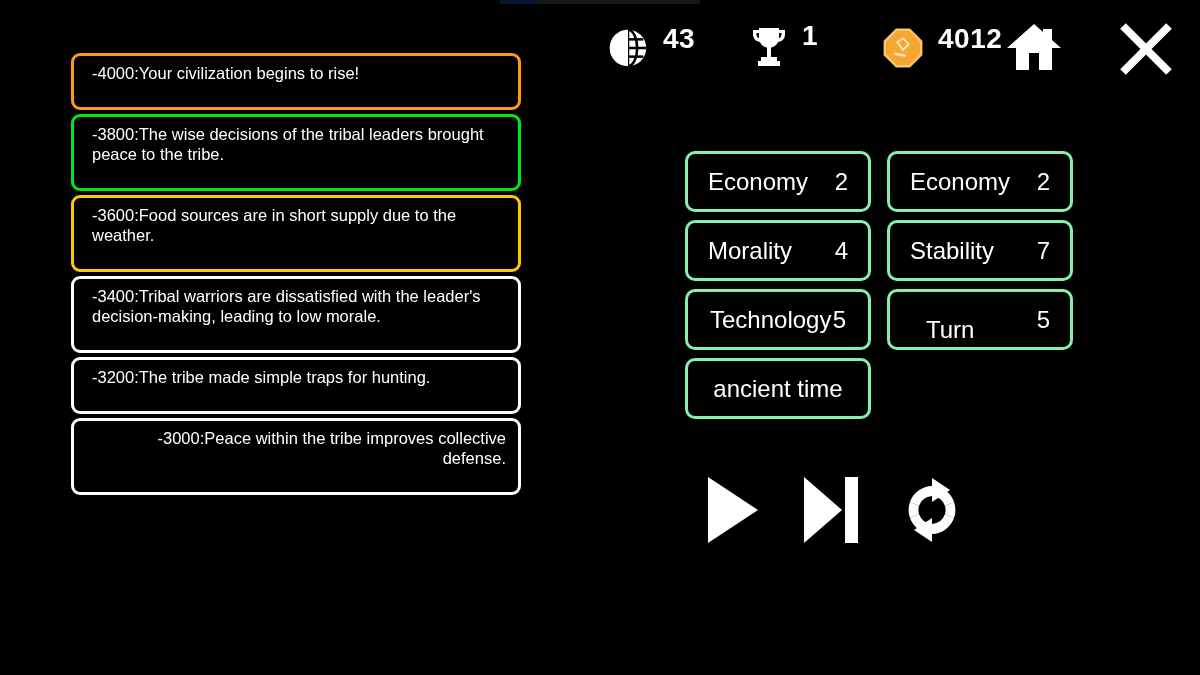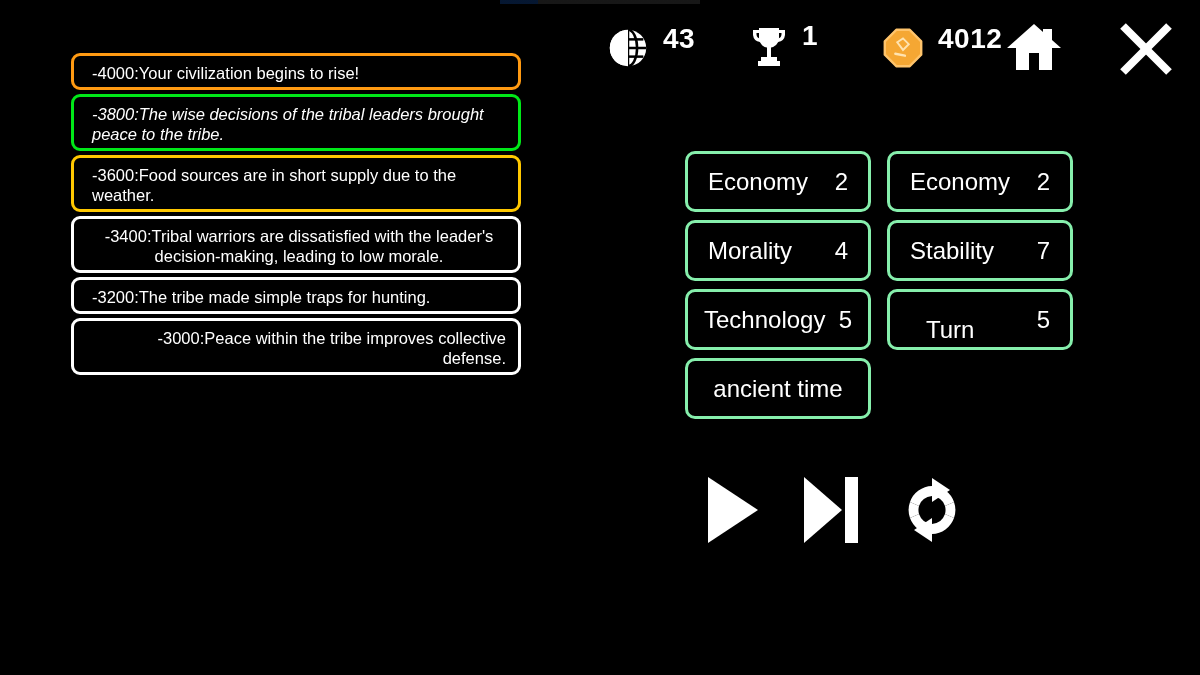--- a/index.html
+++ b/index.html
@@ -37,21 +37,21 @@
     width: 450px;
     display: flex;
     flex-direction: column;
     gap: 4px;
   }
 
   .log-entry {
     background: #000000;
     border: 3px solid #ffffff;
     border-radius: 9px;
-    padding: 7px 12px 4px 18px;
+    padding: 7px 12px 24px 18px;
     font-size: 16.5px;
     line-height: 20px;
     letter-spacing: 0.0px;
     color: #ffffff;
     white-space: pre-wrap;
     word-break: normal;
   }
 
   .log-entry.accent-orange { border-color: #ff9a12; }
   .log-entry.accent-green  { border-color: #00e818; }
@@ -112,21 +112,21 @@
     align-items: center;
     justify-content: space-between;
     padding: 0 20px;
     font-size: 24px;
     color: #ffffff;
   }
 
   .stat-label { white-space: nowrap; }
   .stat-value { white-space: nowrap; font-size: 24px; }
 
-  .stat-box.wide-label { padding: 0 16px; }
+  .stat-box.wide-label { padding: 0 22px; }
   .stat-box.turn-box .stat-label { margin-left: 16px; margin-top: 20px; }
 
   .stat-box.era-box {
     justify-content: center;
     padding: 0 14px;
   }
 
   
   #controls {
     position: absolute;
@@ -150,25 +150,25 @@
 </style>
 </head>
 <body>
 
 <div id="top-residual"></div>
 
 <div id="event-log">
 
   <div class="log-entry accent-orange" style="border-color: rgb(255, 154, 18);">-4000:Your civilization begins to rise!</div>
 
-  <div class="log-entry accent-green" style="border-color: rgb(0, 232, 24); font-style: italic;">-3800:The wise decisions of the tribal leaders brought peace to the tribe.</div>
+  <div class="log-entry accent-green" style="border-color: rgb(0, 232, 24);">-3800:The wise decisions of the tribal leaders brought peace to the tribe.</div>
 
   <div class="log-entry accent-gold" style="border-color: rgb(255, 200, 0);">-3600:Food sources are in short supply due to the weather.</div>
 
-  <div class="log-entry accent-white" style="border-color: rgb(255, 255, 255); text-align: center;">-3400:Tribal warriors are dissatisfied with the leader's decision-making, leading to low morale.</div>
+  <div class="log-entry accent-white" style="border-color: rgb(255, 255, 255);">-3400:Tribal warriors are dissatisfied with the leader's decision-making, leading to low morale.</div>
 
   <div class="log-entry accent-white" style="border-color: rgb(255, 255, 255);">-3200:The tribe made simple traps for hunting.</div>
 
   <div class="log-entry accent-white" style="border-color: rgb(255, 255, 255); text-align: right;">-3000:Peace within the tribe improves collective defense.</div>
 
 </div>
 
 <div id="hud">
 
   <div class="hud-item" id="hud-globe">

